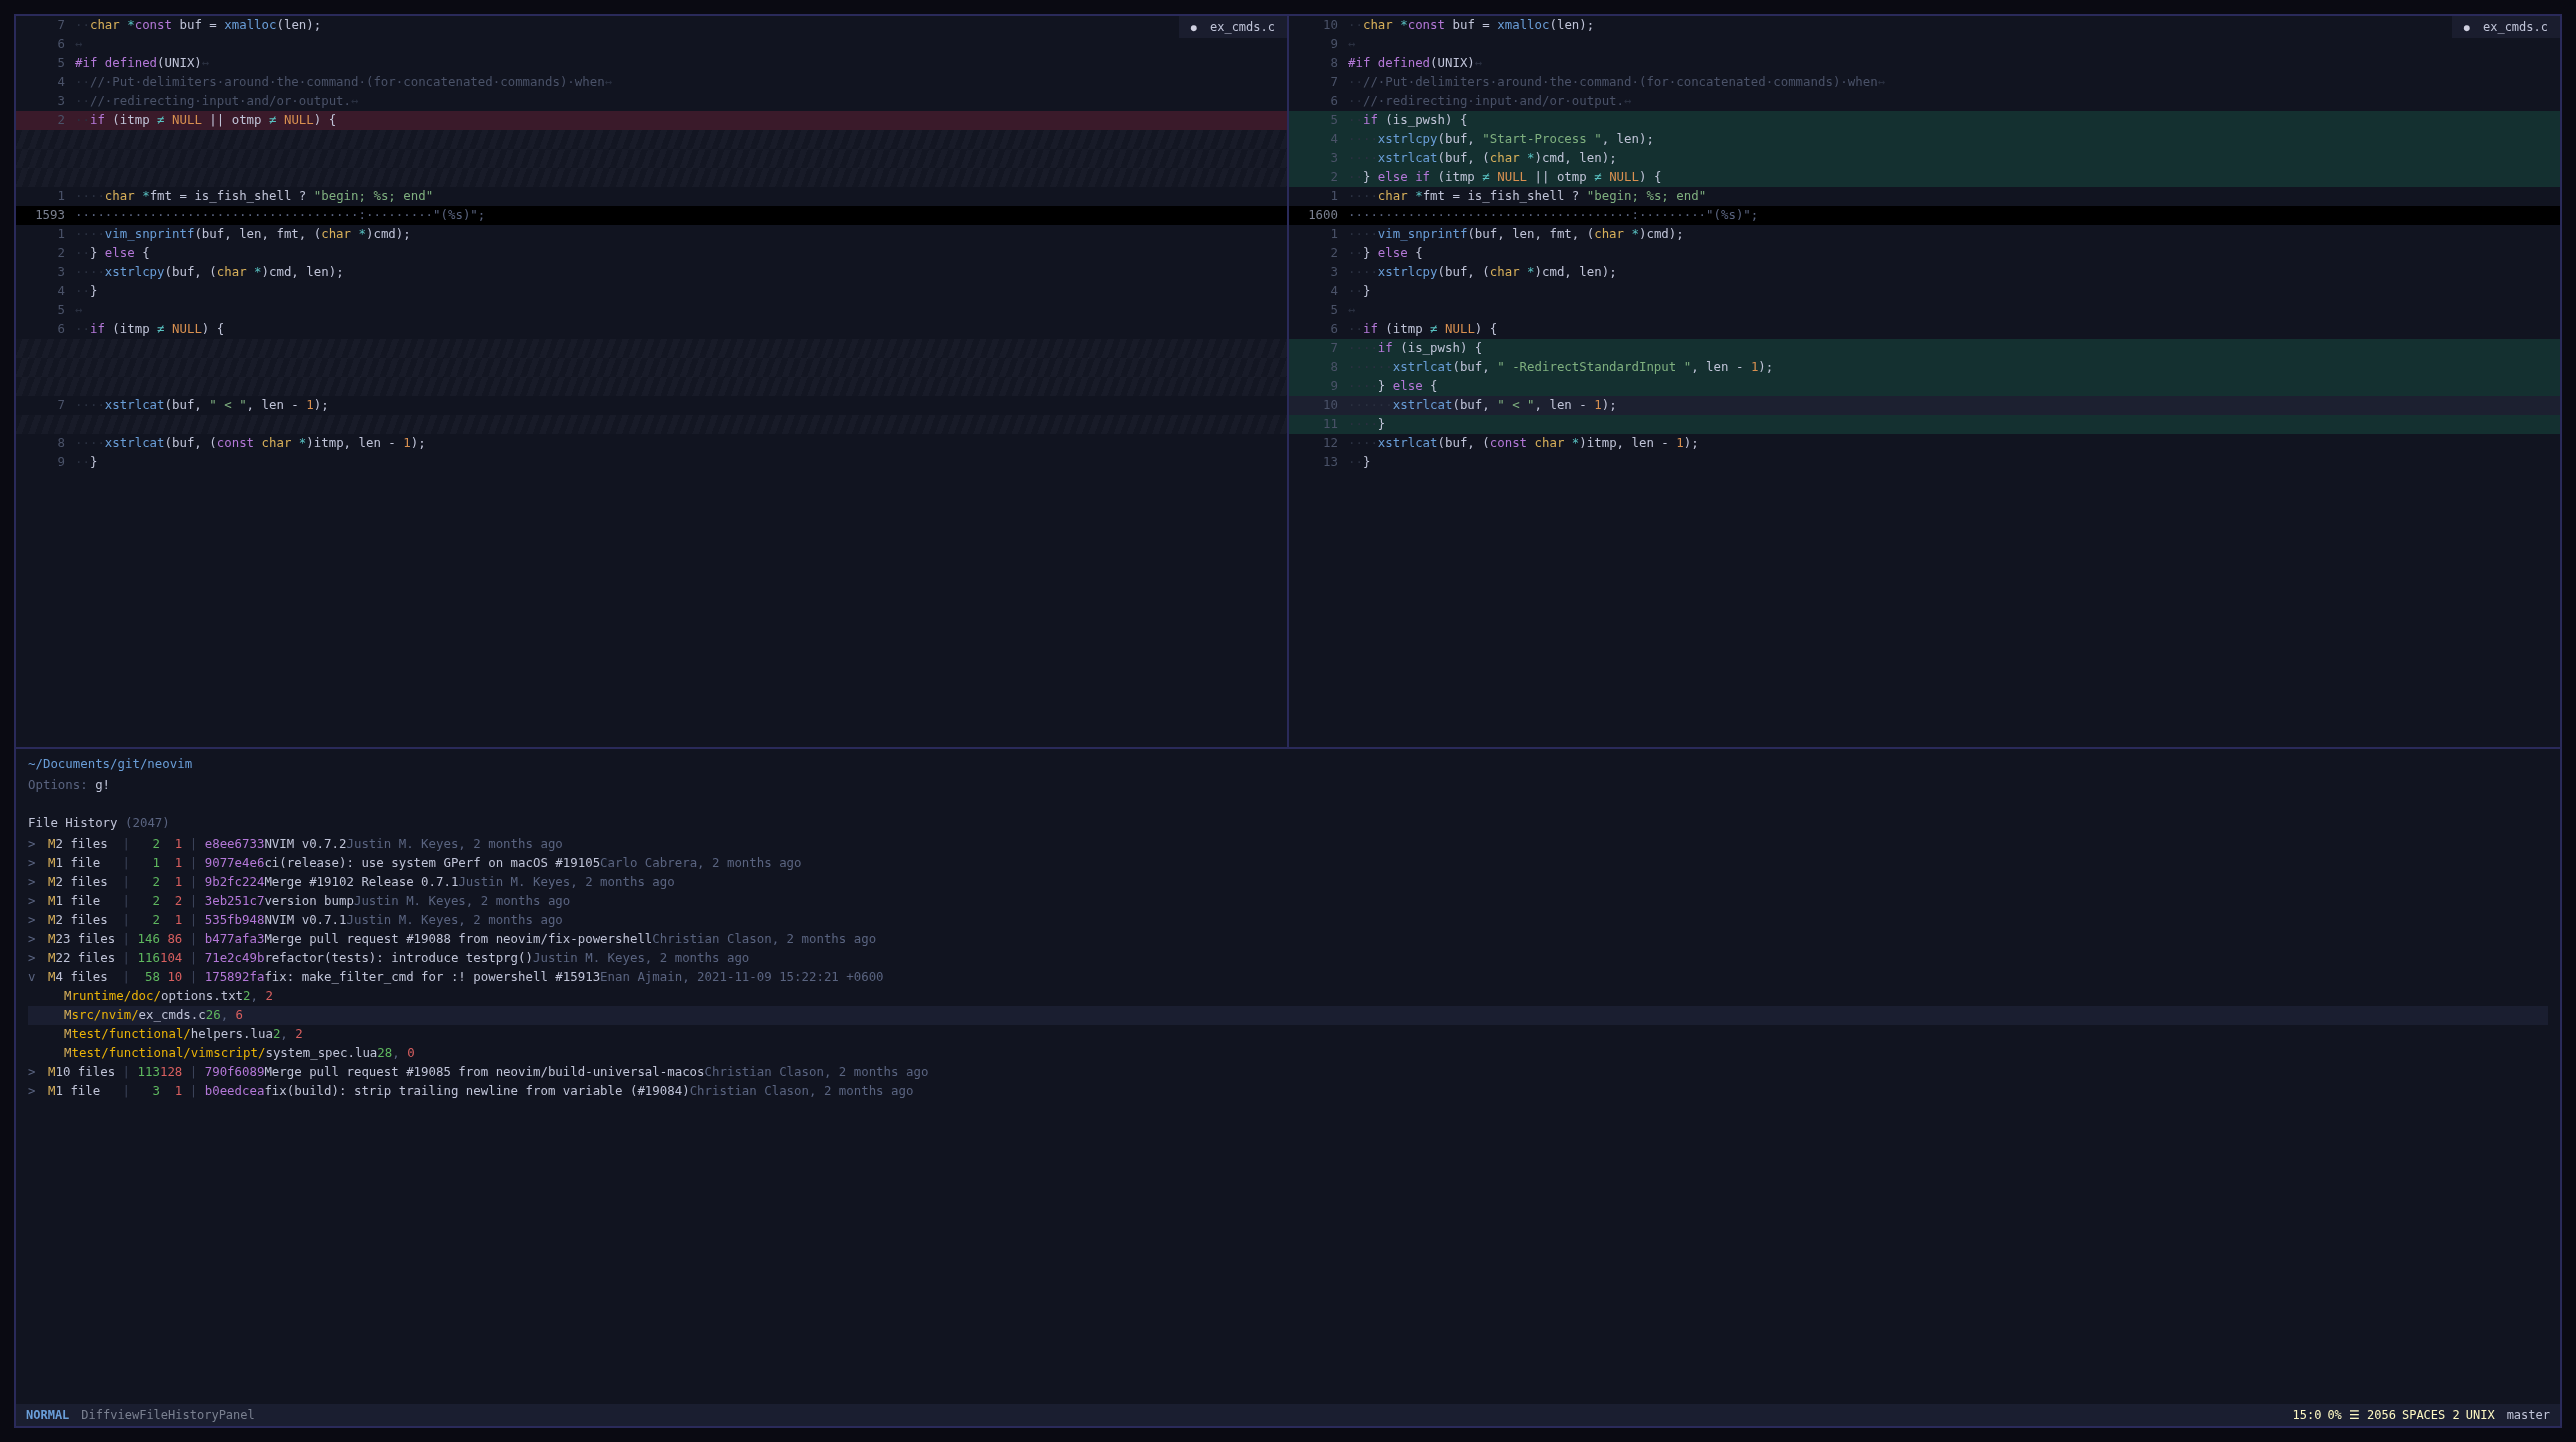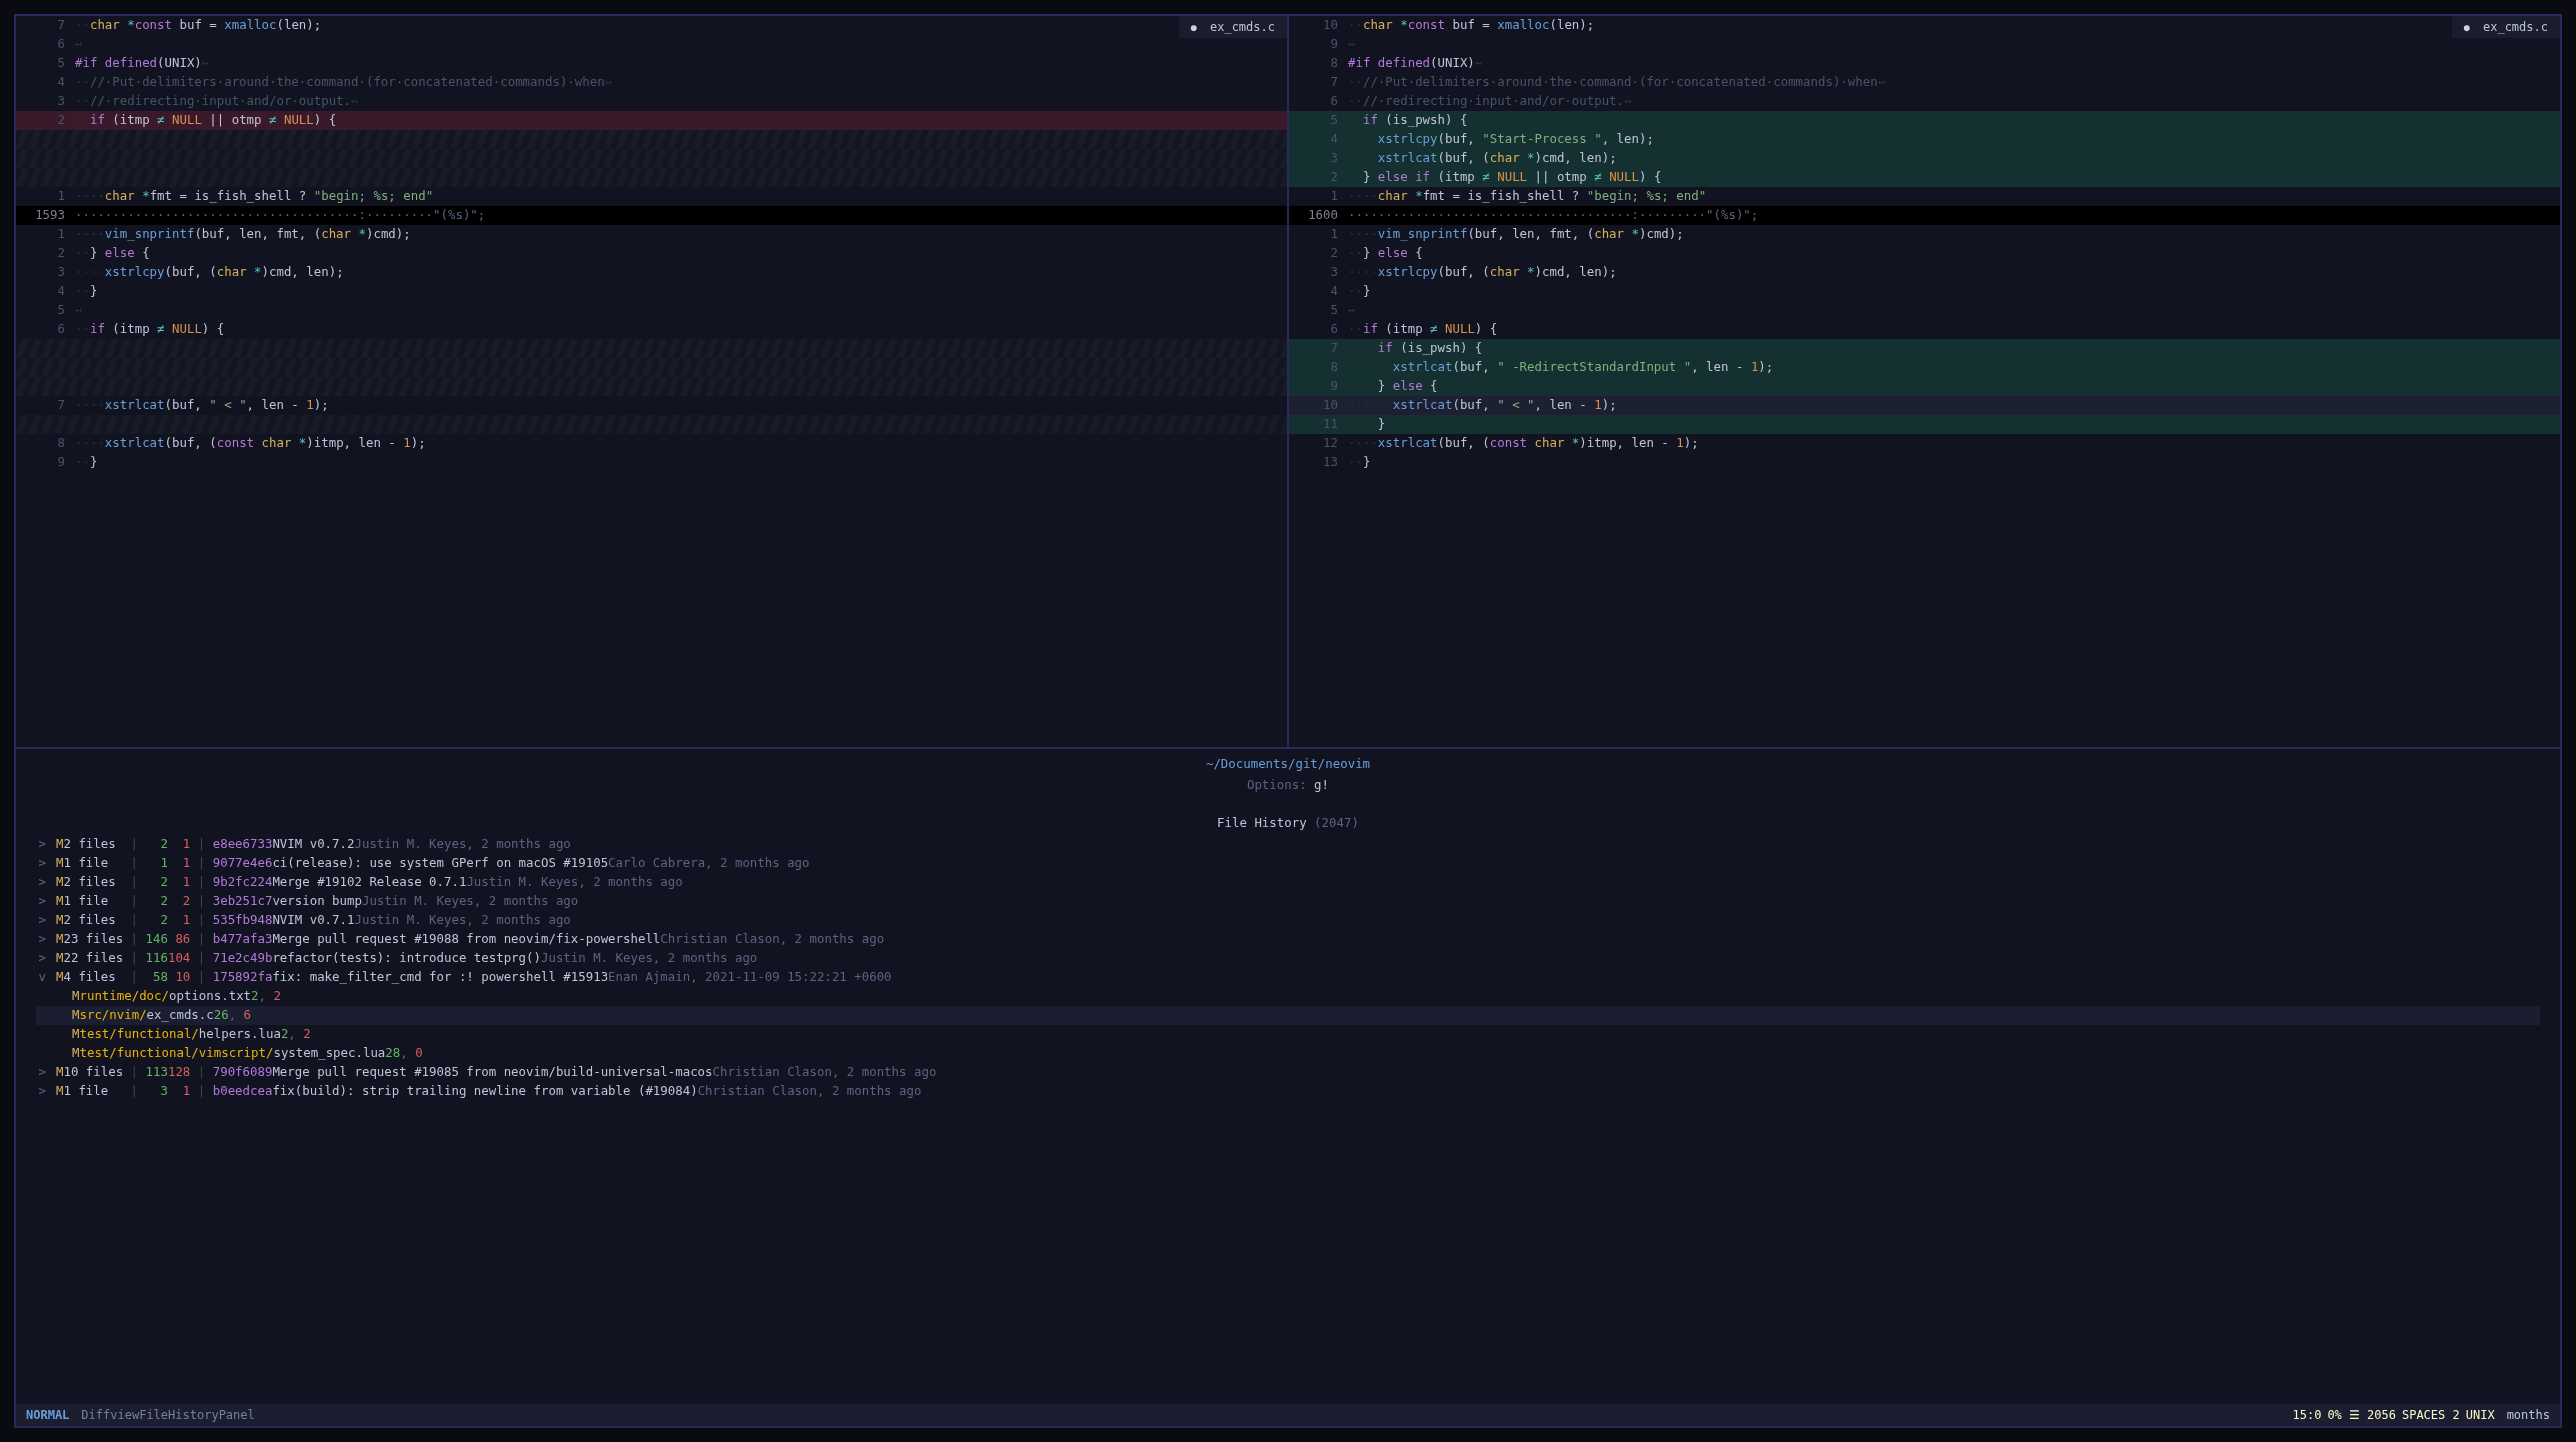--- a/index.html
+++ b/index.html
@@ -83,24 +83,23 @@
   .c-cmt { color: #4a5268; }
   .c-num { color: #d89050; }
   .c-op { color: #58c0c0; }
   .c-const { color: #d89050; }
   .c-ws { color: #2a3040; }
   .c-default { color: #c0c4d8; }
   .c-foldtext { color: #5a6480; }
 
   .history-panel {
     flex: 1;
-    padding: 6px 20px;
+    padding: 6px 12px;
     overflow: hidden;
     font-size: 12.4px;
-    text-align: center;
   }
   .hdr-path { color: #6a9ed8; margin-bottom: 2px;}
   .hdr-line { color: #5a6480; }
   .hdr-val { color: #c0c4d8; }
   .fh-title { color: #c0c4d8; margin-top: 20px; margin-bottom: 2px; }
   .fh-count { color: #5a6480; }
 
   .commit-row {
     display: flex;
     white-space: pre;
@@ -251,17 +250,17 @@
       <span class="sl-mode">NORMAL</span>
       <span class="sl-icon"></span>
       <span class="sl-file">DiffviewFileHistoryPanel</span>
     </div>
     <div class="sl-right">
       <span class="sl-dim">15:0</span>
       <span class="sl-dim">0% ☰ 2056</span>
       <span class="sl-dim"> SPACES 2</span>
       <span class="sl-dim"> UNIX</span>
       <span class="sl-branch-icon"></span>
-      <span class="sl-branch">months</span>
+      <span class="sl-branch">master</span>
     </div>
   </div>
 </div>
 
 
 </body></html>

